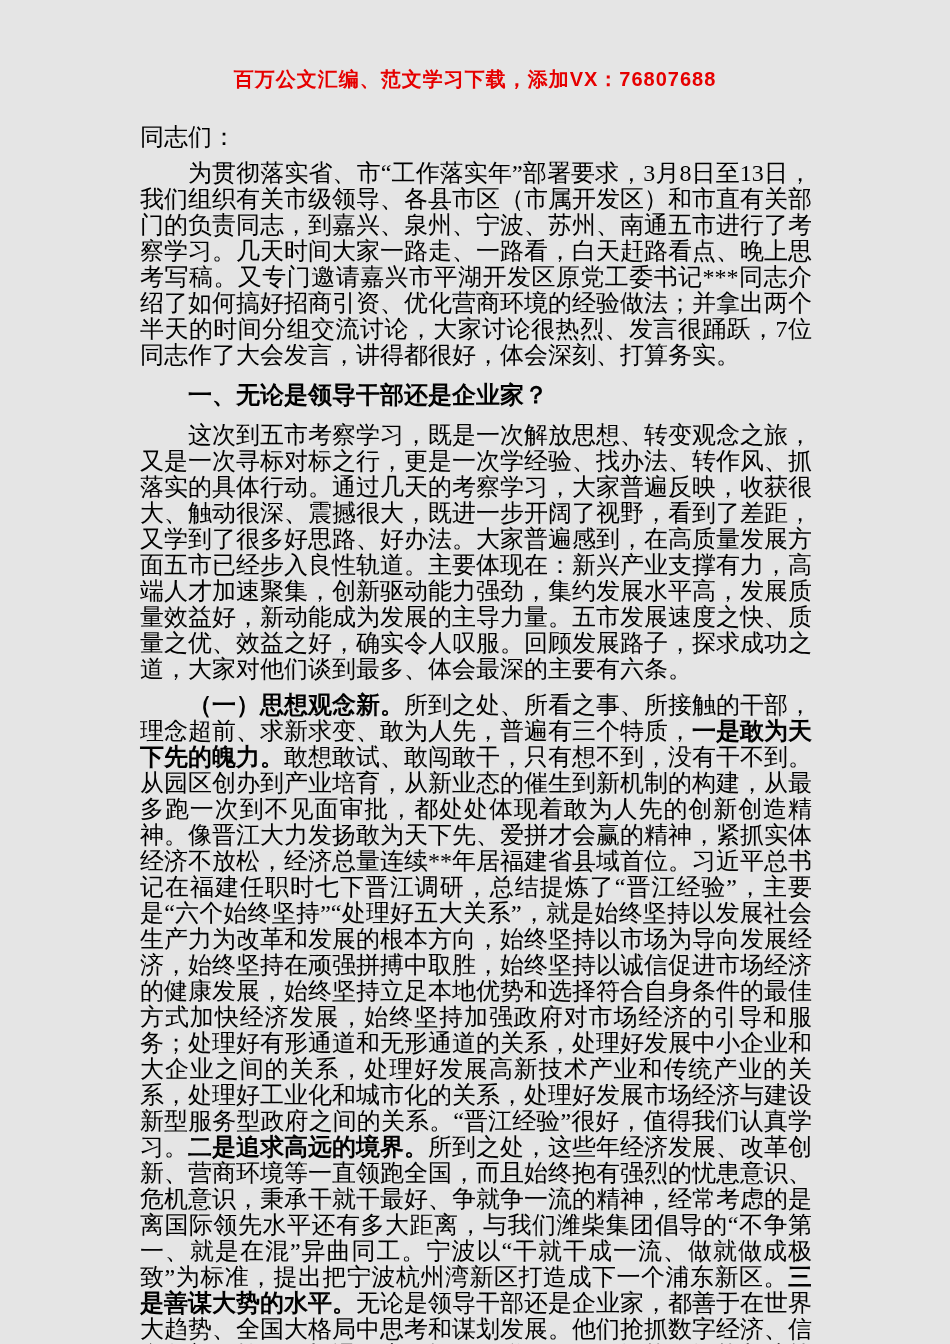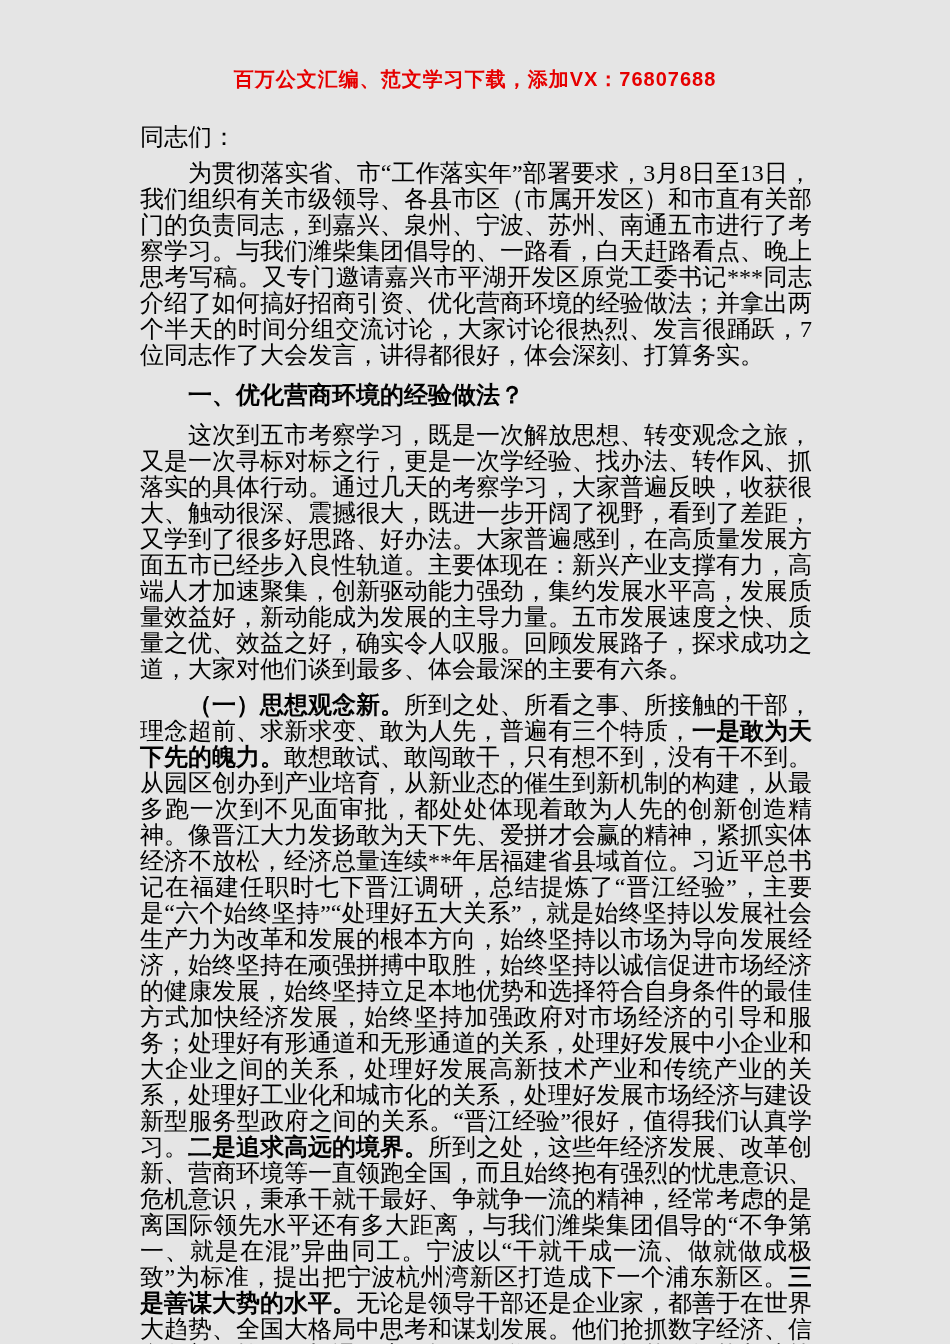--- a/index.html
+++ b/index.html
@@ -49,18 +49,18 @@
   }
   .doc span.bold { font-weight: 700; }
 </style>
 </head>
 <body>
 
 <div class="page">
   <div class="header-ad" style="color: rgb(230, 0, 0);">百万公文汇编、范文学习下载，添加VX：76807688</div>
   <div class="doc" style="color: rgb(0, 0, 0);">
       <p class="salutation"><span>同志们：</span></p>
-      <p class="body"><span>为贯彻落实省、市“工作落实年”部署要求，3月8日至13日，我们组织有关市级领导、各县市区（市属开发区）和市直有关部门的负责同志，到嘉兴、泉州、宁波、苏州、南通五市进行了考察学习。与我们潍柴集团倡导的、一路看，白天赶路看点、晚上思考写稿。又专门邀请嘉兴市平湖开发区原党工委书记***同志介绍了如何搞好招商引资、优化营商环境的经验做法；并拿出两个半天的时间分组交流讨论，大家讨论很热烈、发言很踊跃，7位同志作了大会发言，讲得都很好，体会深刻、打算务实。</span></p>
-      <p class="heading"><span class="bold">一、优化营商环境的经验做法？</span></p>
+      <p class="body"><span>为贯彻落实省、市“工作落实年”部署要求，3月8日至13日，我们组织有关市级领导、各县市区（市属开发区）和市直有关部门的负责同志，到嘉兴、泉州、宁波、苏州、南通五市进行了考察学习。几天时间大家一路走、一路看，白天赶路看点、晚上思考写稿。又专门邀请嘉兴市平湖开发区原党工委书记***同志介绍了如何搞好招商引资、优化营商环境的经验做法；并拿出两个半天的时间分组交流讨论，大家讨论很热烈、发言很踊跃，7位同志作了大会发言，讲得都很好，体会深刻、打算务实。</span></p>
+      <p class="heading"><span class="bold">一、无论是领导干部还是企业家？</span></p>
       <p class="body"><span>这次到五市考察学习，既是一次解放思想、转变观念之旅，又是一次寻标对标之行，更是一次学经验、找办法、转作风、抓落实的具体行动。通过几天的考察学习，大家普遍反映，收获很大、触动很深、震撼很大，既进一步开阔了视野，看到了差距，又学到了很多好思路、好办法。大家普遍感到，在高质量发展方面五市已经步入良性轨道。主要体现在：新兴产业支撑有力，高端人才加速聚集，创新驱动能力强劲，集约发展水平高，发展质量效益好，新动能成为发展的主导力量。五市发展速度之快、质量之优、效益之好，确实令人叹服。回顾发展路子，探求成功之道，大家对他们谈到最多、体会最深的主要有六条。</span></p>
       <p class="body"><span class="bold">（一）思想观念新。</span><span>所到之处、所看之事、所接触的干部，理念超前、求新求变、敢为人先，普遍有三个特质，</span><span class="bold">一是敢为天下先的魄力。</span><span>敢想敢试、敢闯敢干，只有想不到，没有干不到。从园区创办到产业培育，从新业态的催生到新机制的构建，从最多跑一次到不见面审批，都处处体现着敢为人先的创新创造精神。像晋江大力发扬敢为天下先、爱拼才会赢的精神，紧抓实体经济不放松，经济总量连续**年居福建省县域首位。习近平总书记在福建任职时七下晋江调研，总结提炼了“晋江经验”，主要是“六个始终坚持”“处理好五大关系”，就是始终坚持以发展社会生产力为改革和发展的根本方向，始终坚持以市场为导向发展经济，始终坚持在顽强拼搏中取胜，始终坚持以诚信促进市场经济的健康发展，始终坚持立足本地优势和选择符合自身条件的最佳方式加快经济发展，始终坚持加强政府对市场经济的引导和服务；处理好有形通道和无形通道的关系，处理好发展中小企业和大企业之间的关系，处理好发展高新技术产业和传统产业的关系，处理好工业化和城市化的关系，处理好发展市场经济与建设新型服务型政府之间的关系。“晋江经验”很好，值得我们认真学习。</span><span class="bold">二是追求高远的境界。</span><span>所到之处，这些年经济发展、改革创新、营商环境等一直领跑全国，而且始终抱有强烈的忧患意识、危机意识，秉承干就干最好、争就争一流的精神，经常考虑的是离国际领先水平还有多大距离，与我们潍柴集团倡导的“不争第一、就是在混”异曲同工。宁波以“干就干成一流、做就做成极致”为标准，提出把宁波杭州湾新区打造成下一个浦东新区。</span><span class="bold">三是善谋大势的水平。</span><span>无论是领导干部还是企业家，都善于在世界大趋势、全国大格局中思考和谋划发展。他们抢抓数字经济、信息化新一轮发展机遇，大数据、物联网、人工智能、智能制造等新业态、新动能已成为经济发展的新动力、新支柱。苏州工业园区生物医药、纳米技术应用、人工智能等新兴产业，连续多年保持**%以上的增幅。去年苏州工业园地区生产总值达到****亿元、一般公共预</span></p>
     </div>
 </div>
 
 </body></html>

